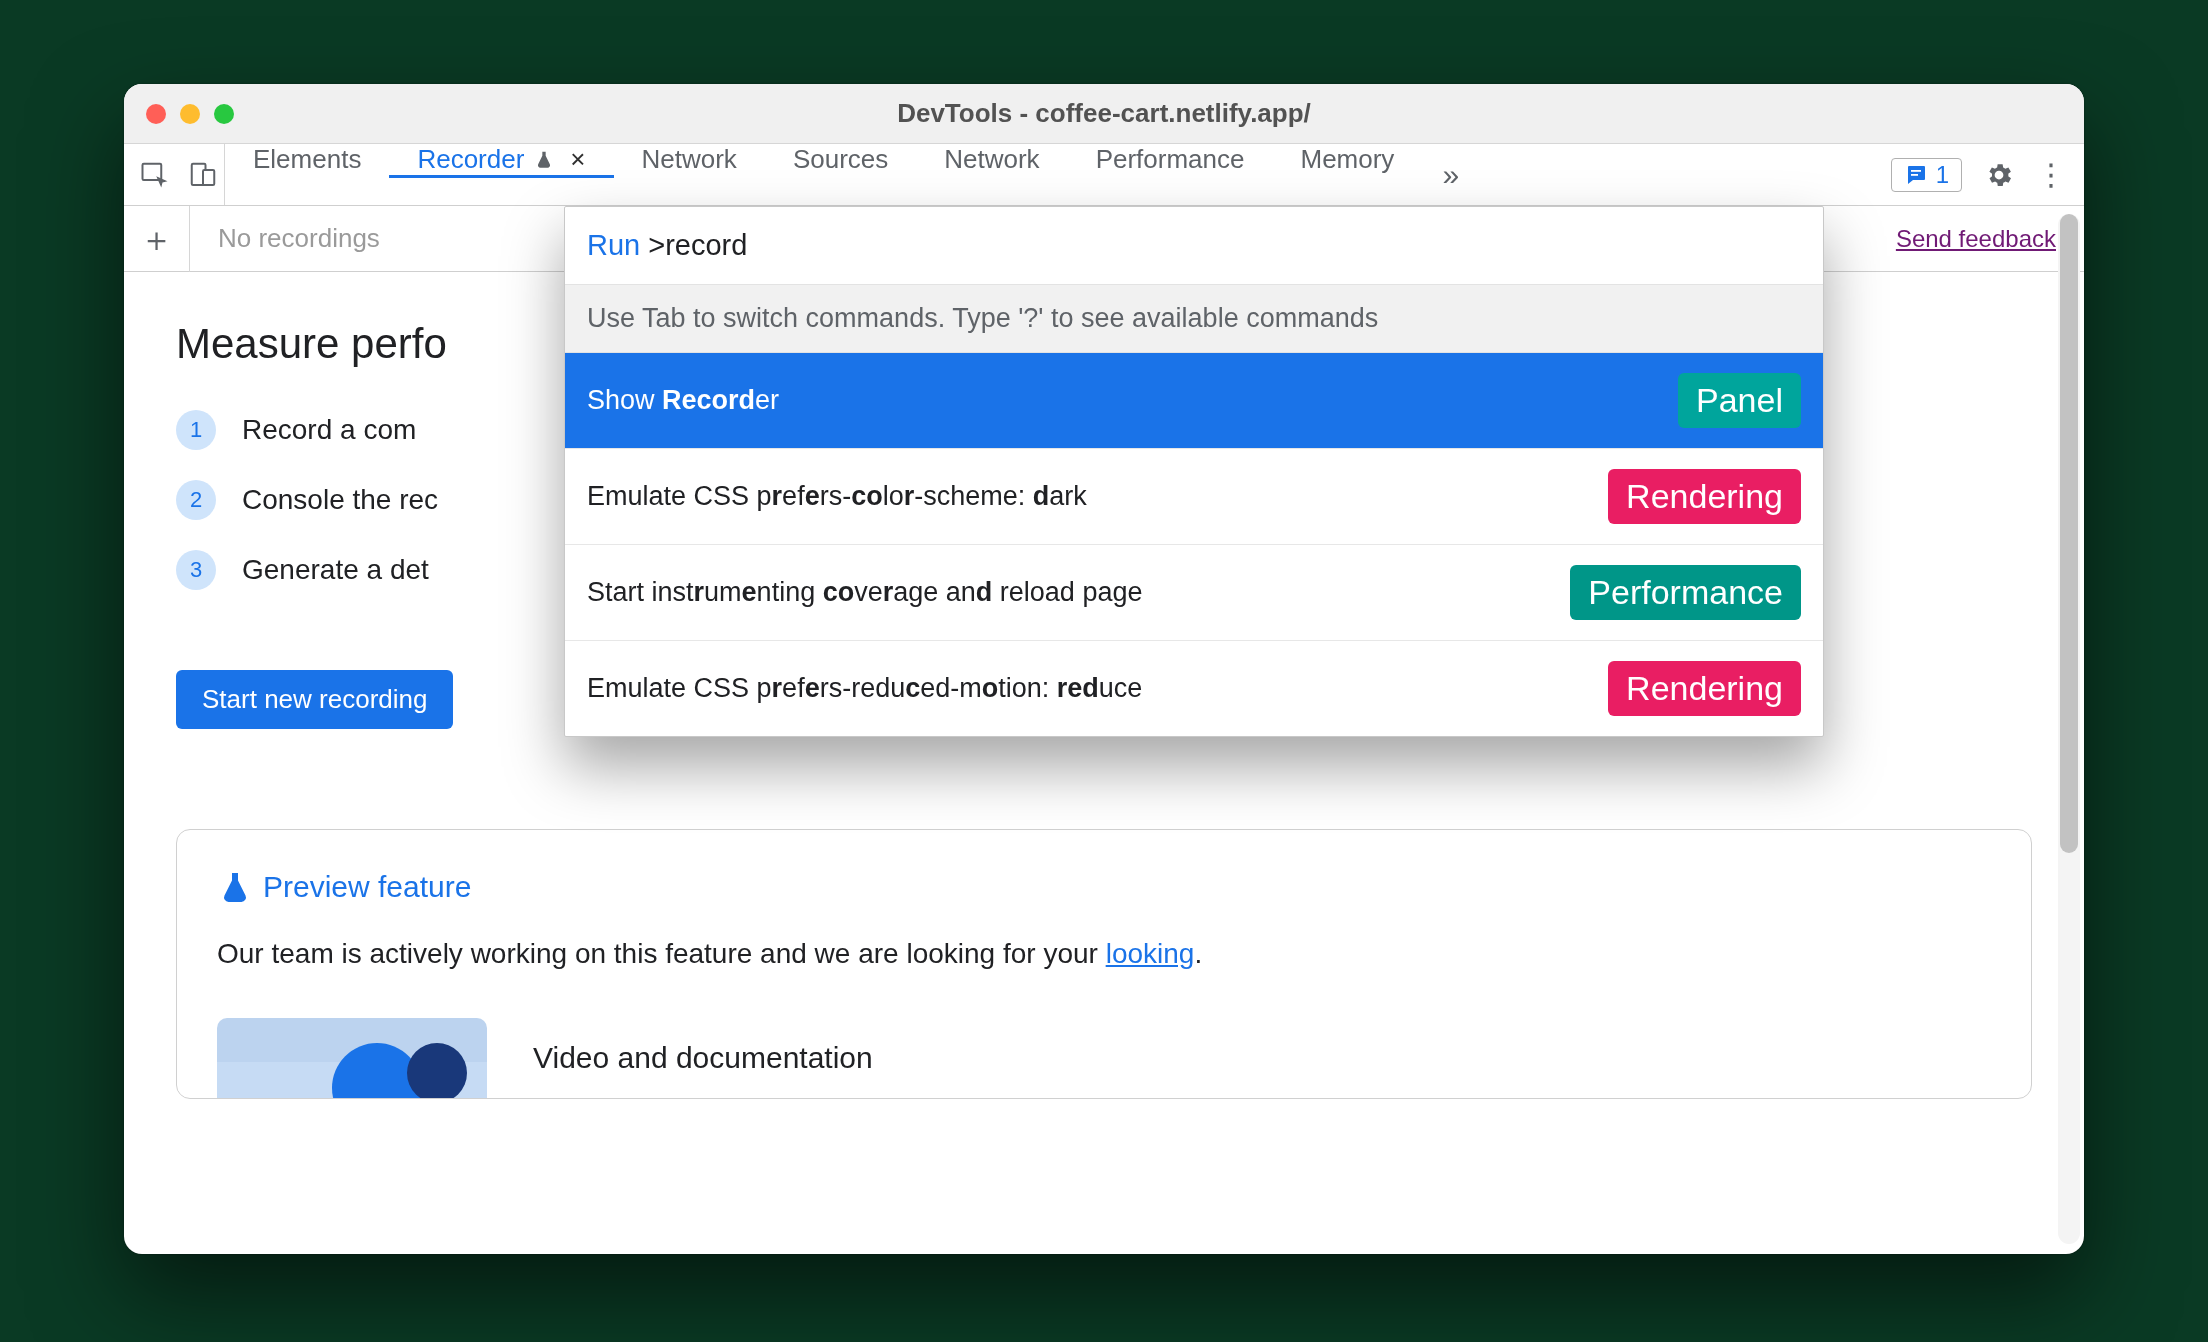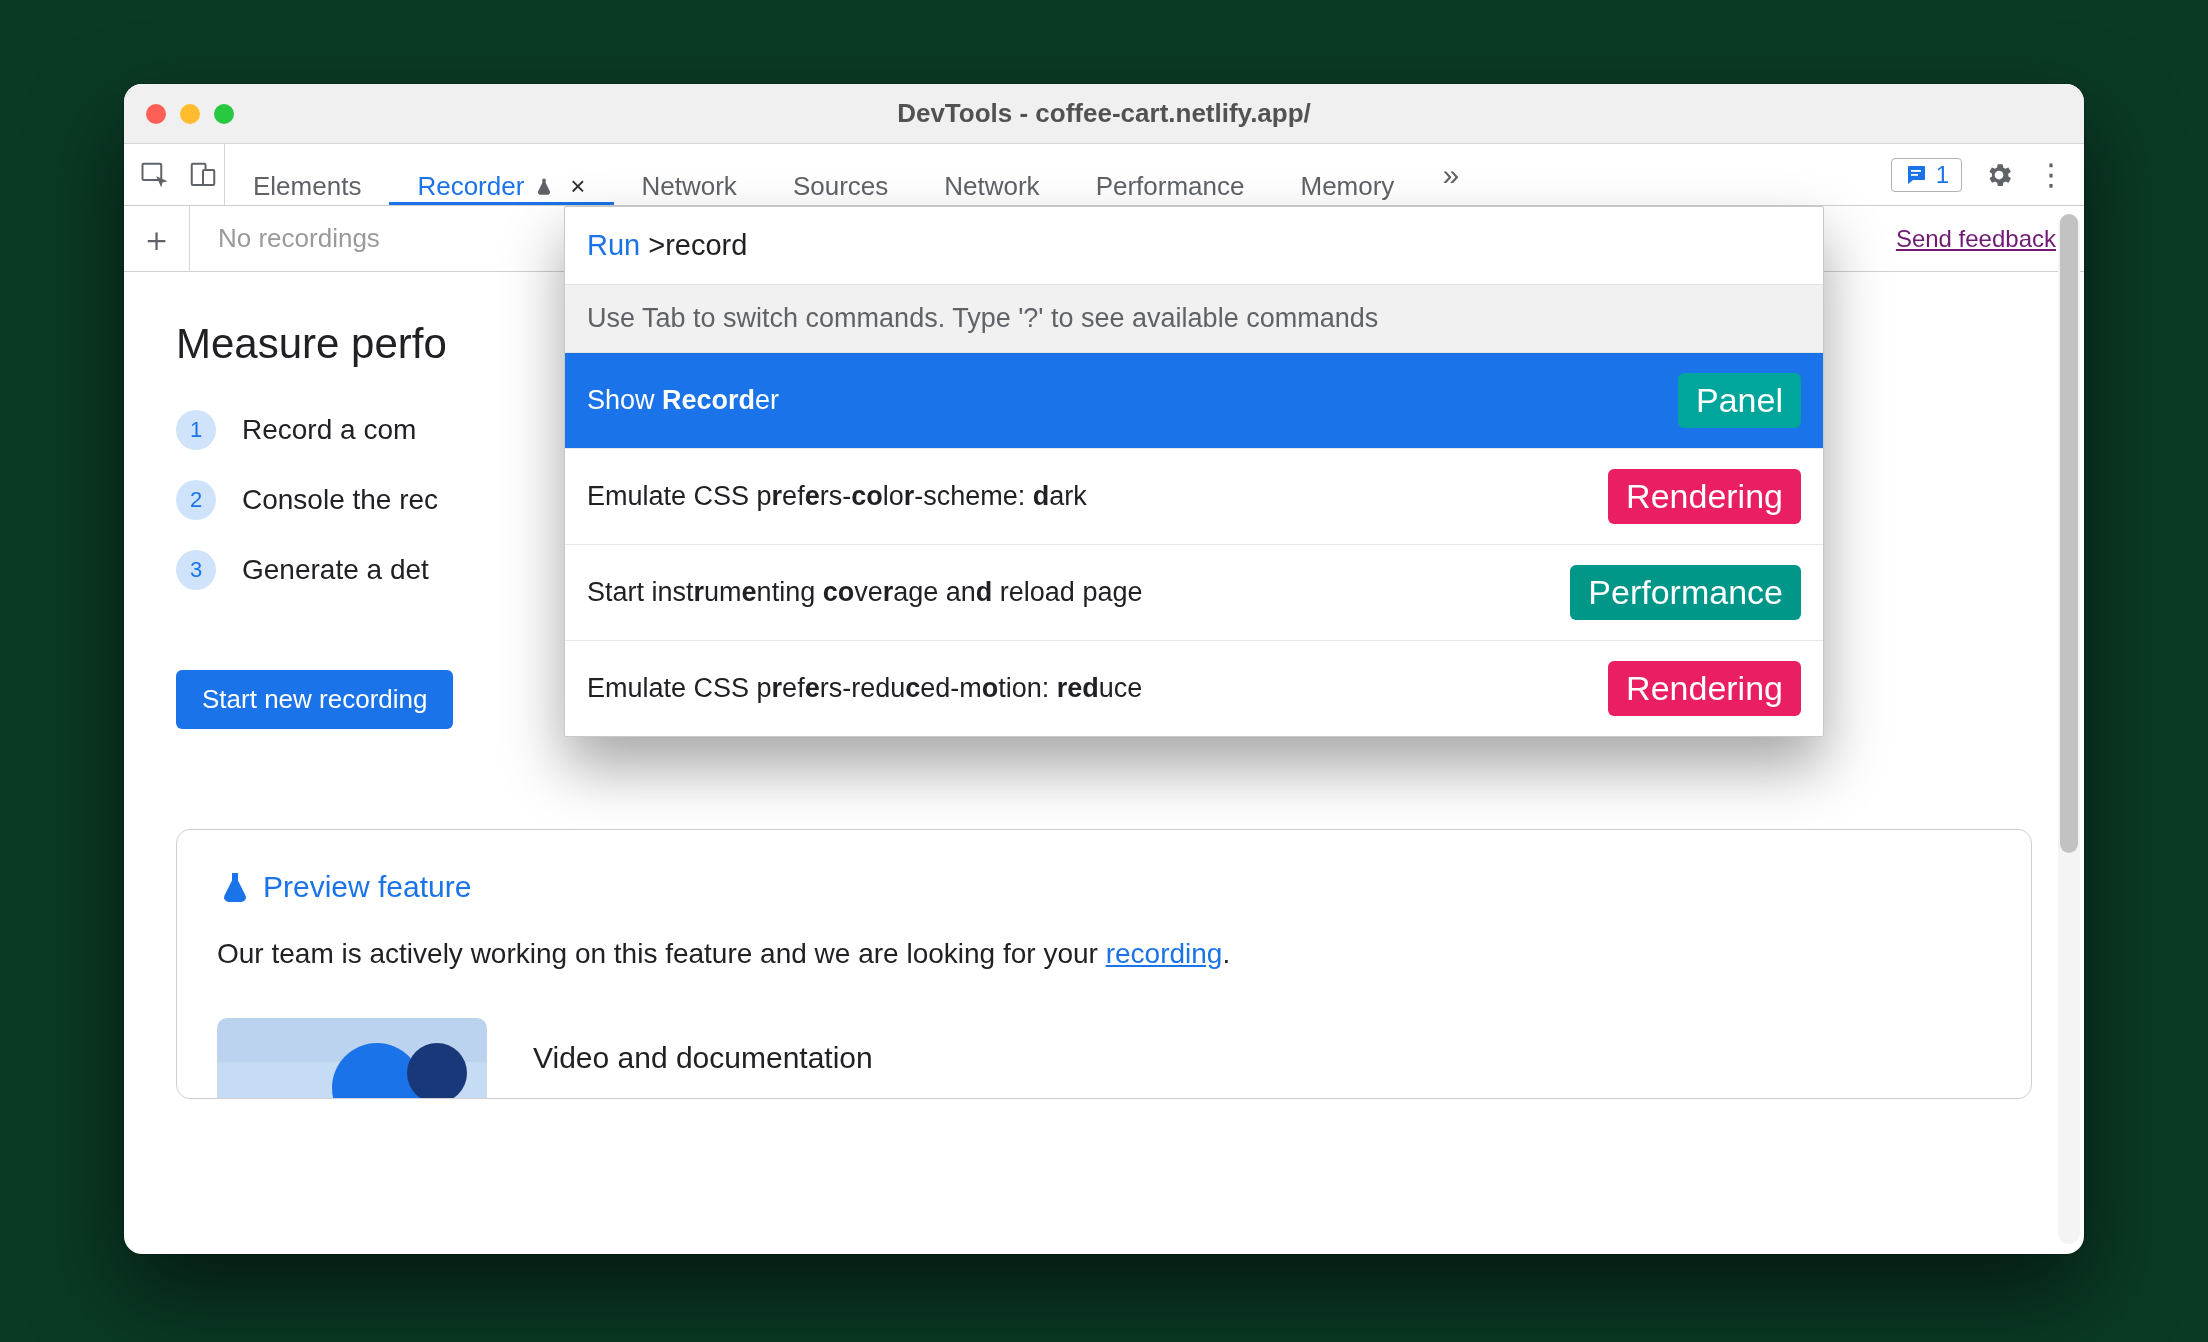--- a/index.html
+++ b/index.html
@@ -45,21 +45,21 @@
   .tabstrip {
     height: 62px;
     border-bottom: 1px solid #cfcfcf;
     display:flex; align-items:stretch;
     font-size: 26px; color:#5f6368;
     position:relative;
   }
   .left-tools { display:flex; align-items:center; padding:0 6px 0 16px; border-right:1px solid #d6d6d6; gap:18px; }
   .tool-icon { width:30px; height:30px; display:flex; align-items:center; justify-content:center; color:#5f6368; }
   .tool-icon svg { width:100%; height:100%; }
-  .tabs { display:flex; align-items:flex-end; }
+  .tabs { display:flex; align-items:flex-start; }
   .tab {
     padding: 0 28px;
     display:flex; align-items:center; gap:10px;
     cursor:default;
     border-bottom: 3px solid transparent;
   }
   .tab.active {
     color:#1a73e8;
     border-bottom-color:#1a73e8;
   }
@@ -290,21 +290,21 @@
       <button class="startbtn">Start new recording</button>
 
       <div class="card">
         <div class="card-header">
           <svg class="flask-big" viewBox="0 0 24 24" fill="#1a73e8">
               <path d="M10 2h4v5l5 10a3 3 0 0 1-2.7 4.3H7.7A3 3 0 0 1 5 17l5-10Z"></path>
             </svg>
           <span class="card-title">Preview feature</span>
         </div>
         <div class="card-text">
-          <span>Our team is actively working on this feature and we are looking for your </span><a>recording</a><span>.</span>
+          <span>Our team is actively working on this feature and we are looking for your </span><a>looking</a><span>.</span>
         </div>
         <div class="media-row">
           <div class="thumb"></div>
           <div class="media-title">Video and documentation</div>
         </div>
       </div>
     </div>
 
     <div class="scroll-track">
       <div class="scroll-thumb"></div>

